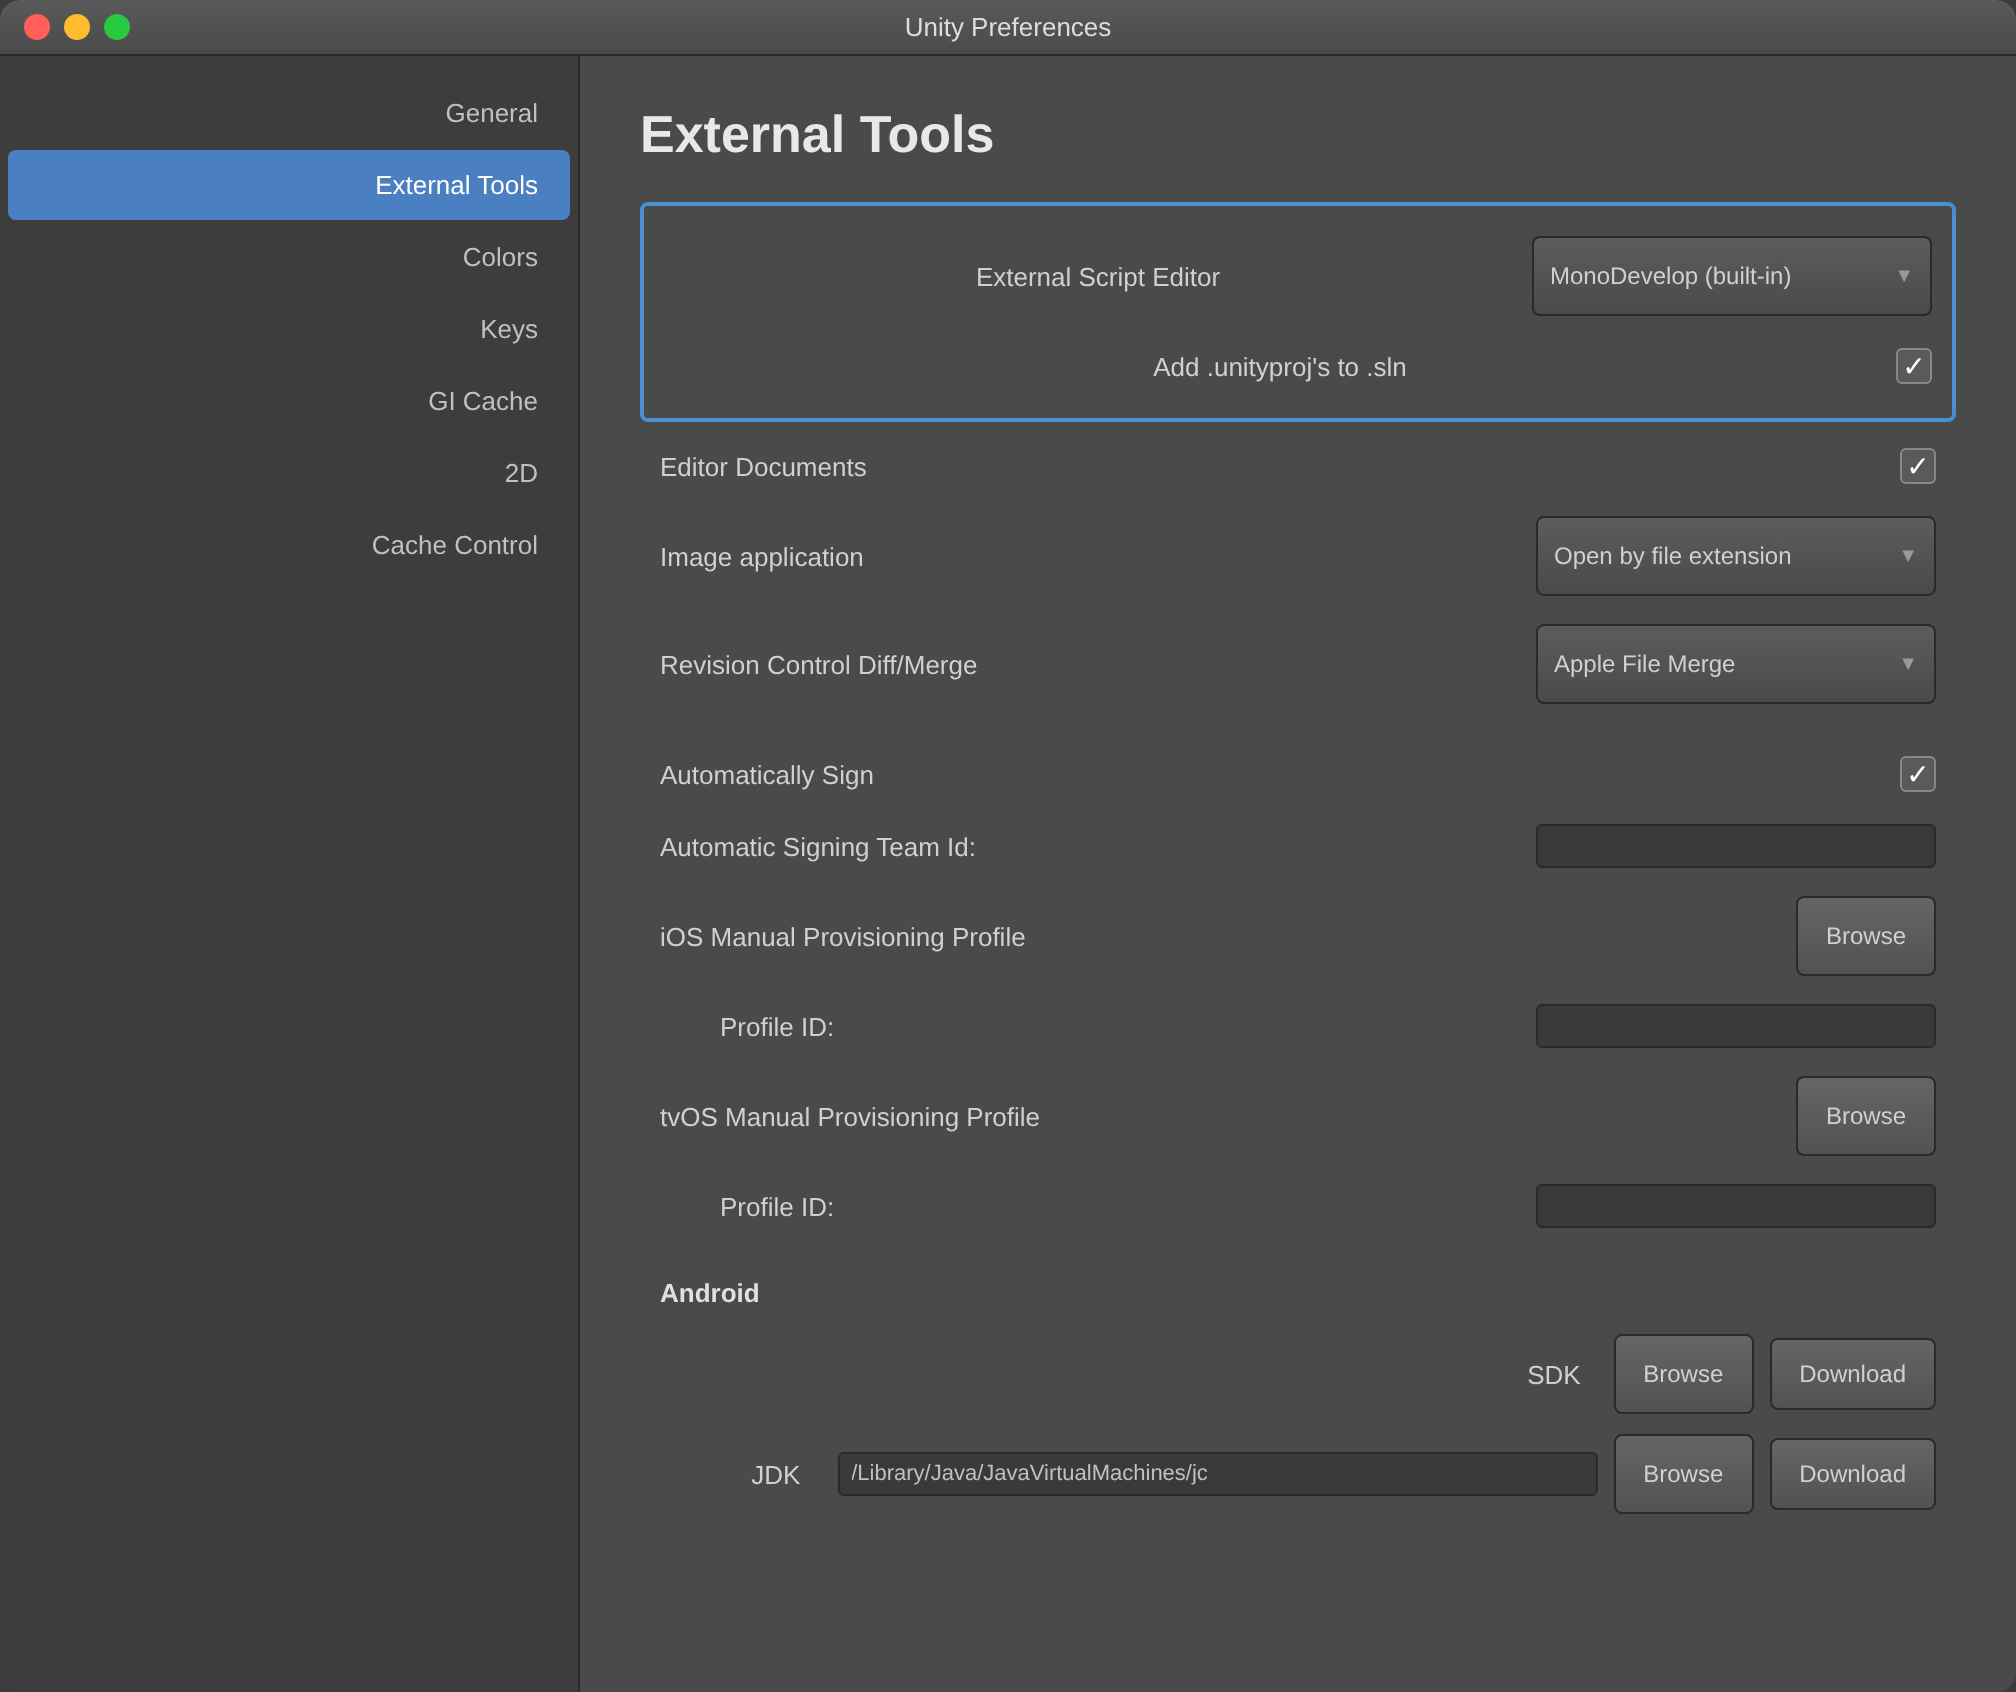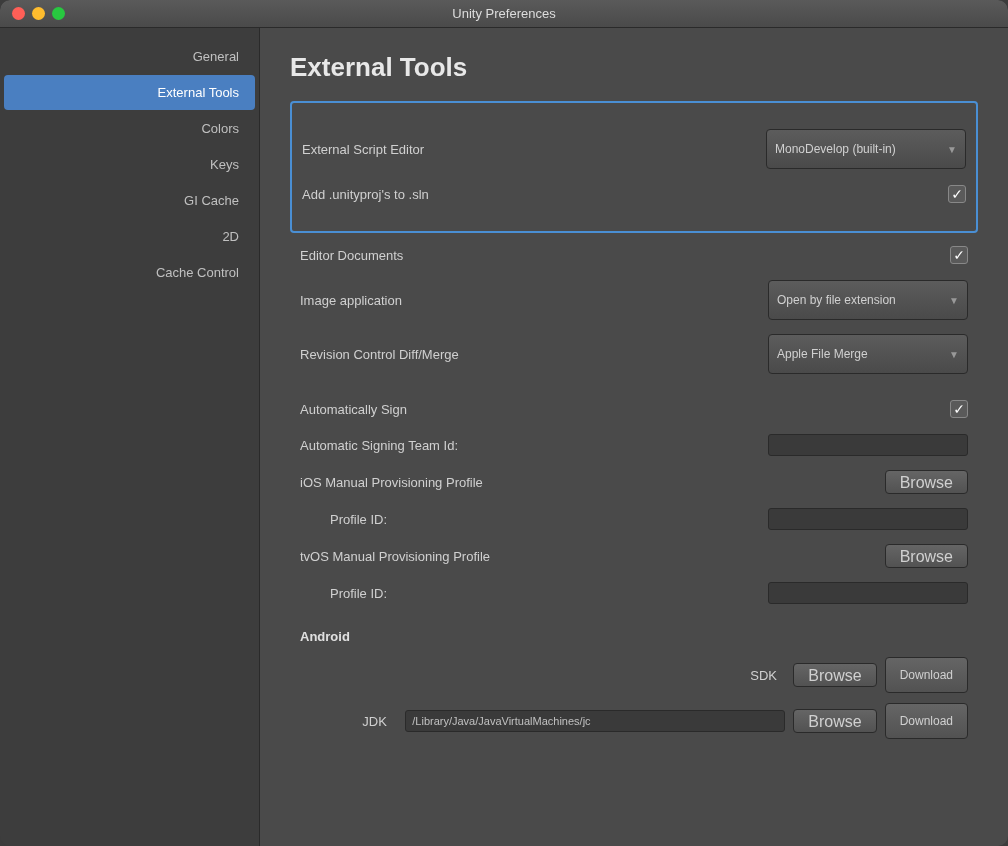--- a/index.html
+++ b/index.html
@@ -49,21 +49,21 @@
       font-weight: 500;
     }
 
     .app-body {
       display: flex;
       height: calc(846px - 28px);
     }
 
     
     .sidebar {
-      width: 260px;
+      width: 290px;
       background: #3d3d3d;
       padding-top: 10px;
       flex-shrink: 0;
       border-right: 1px solid #2a2a2a;
     }
 
     .sidebar-item {
       padding: 10px 16px;
       text-align: right;
       color: #c0c0c0;
@@ -105,21 +105,22 @@
       font-weight: bold;
       color: #e8e8e8;
       margin-bottom: 18px;
     }
 
     
     .highlight-box {
       border: 2px solid #4a8fd4;
       border-radius: 4px;
       margin-bottom: 4px;
-      padding: 19px 0;
+      padding: 8px 0;
+      text-align: center;
     }
 
     .settings-row {
       display: flex;
       align-items: center;
       padding: 7px 10px;
       min-height: 36px;
     }
 
     .settings-row-label {
@@ -193,24 +194,24 @@
       font-size: 12px;
       padding: 0 6px;
     }
 
     
     .browse-btn {
       background: linear-gradient(to bottom, #656565, #525252);
       border: 1px solid #2a2a2a;
       border-radius: 4px;
       color: #d0d0d0;
-      font-size: 16px;
+      font-size: 12px;
       padding: 3px 14px;
       cursor: pointer;
-      height: 24px;
+      height: 40px;
     }
 
     
     .download-btn {
       background: linear-gradient(to bottom, #656565, #525252);
       border: 1px solid #2a2a2a;
       border-radius: 4px;
       color: #d0d0d0;
       font-size: 12px;
       padding: 3px 14px;

